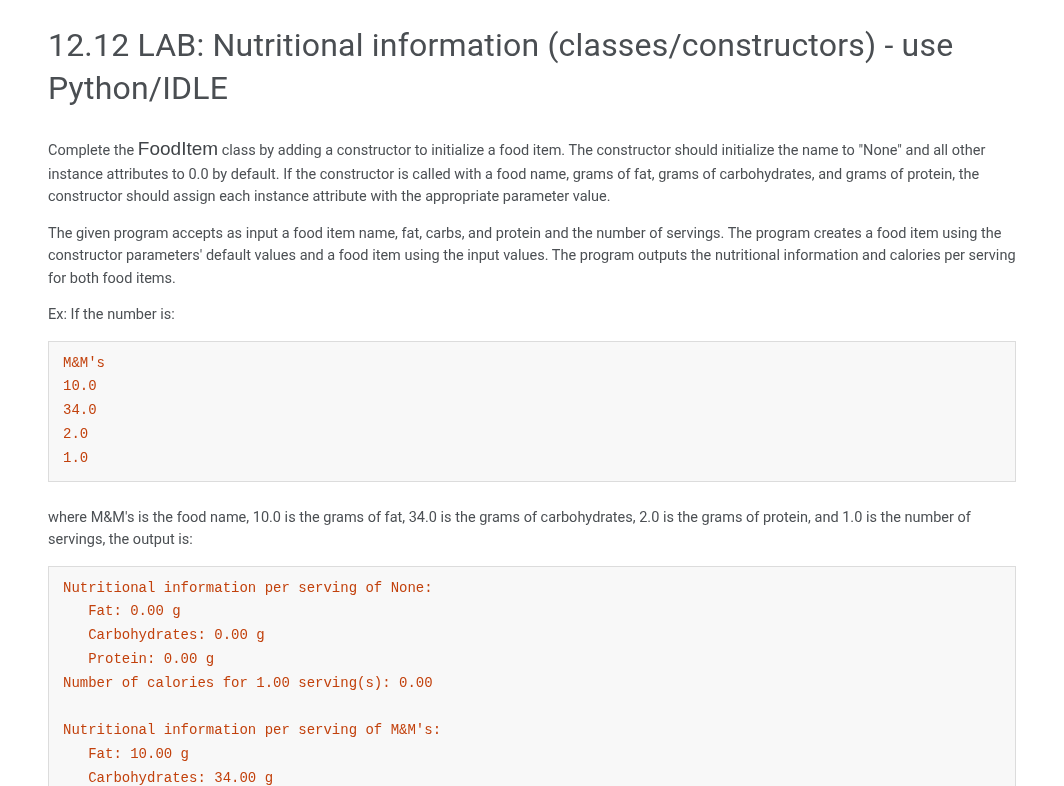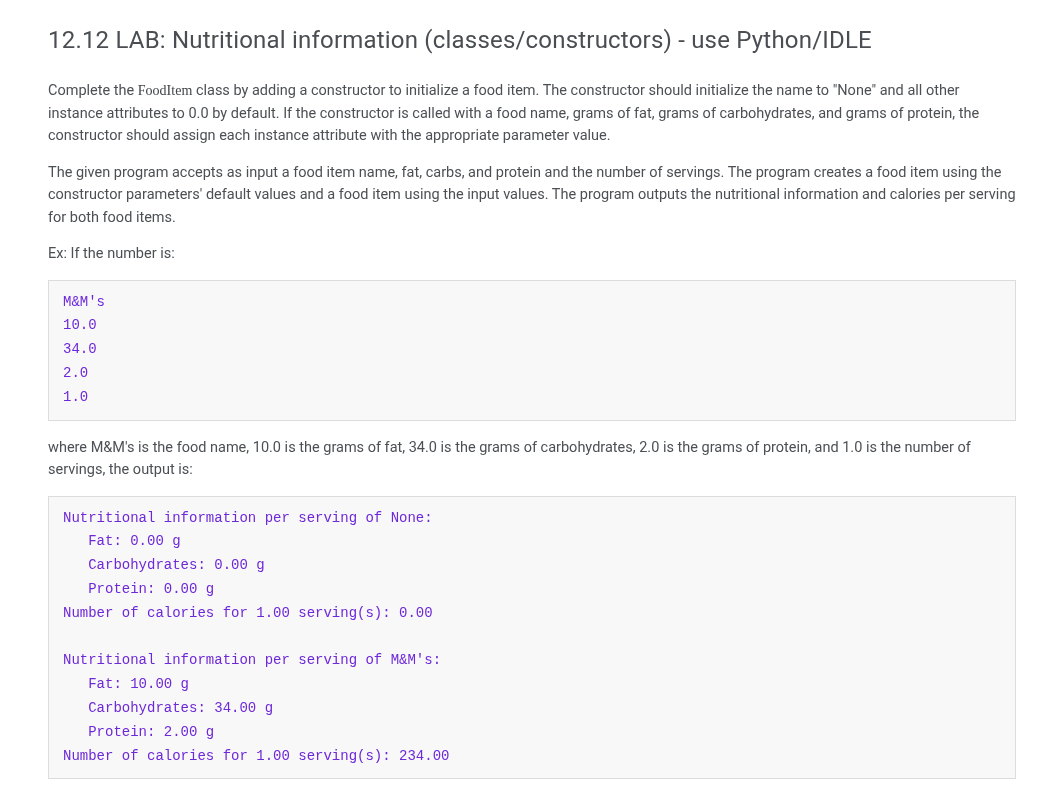--- a/index.html
+++ b/index.html
@@ -8,47 +8,47 @@
       box-sizing: border-box;
     }
     body {
       font-family: -apple-system, BlinkMacSystemFont, "Segoe UI", Roboto, Helvetica, Arial, sans-serif;
       background: #ffffff;
       padding: 24px 48px;
       color: #404448;
       width: 1064px;
     }
     h1.title {
-      font-size: 24px;
+      font-size: 32px;
       font-weight: 400;
       color: #4a4e52;
       line-height: 1.35;
       margin-bottom: 24px;
       letter-spacing: 0.2px;
     }
     p.body-text {
       font-size: 14.5px;
       line-height: 1.55;
       color: #4c5054;
       margin-bottom: 14px;
     }
     code.inline {
-      font-family: Liberation Serif, serif;
-      font-size: 14px;
+      font-family: Liberation Sans, sans-serif;
+      font-size: 19px;
       color: #404448;
     }
     pre.code-block {
       background: #f8f8f8;
       border: 1px solid #dcdcdc;
       padding: 10px 14px;
       font-family: "Courier New", Courier, monospace;
       font-size: 14px;
       line-height: 1.7;
-      color: #6d28d9;
-      margin-bottom: 16px;
+      color: #c2410c;
+      margin-bottom: 25px;
       white-space: pre;
       overflow-x: auto;
     }
   </style>
 </head>
 <body>
 
 <h1 class="title">12.12 LAB: Nutritional information (classes/constructors) - use Python/IDLE</h1>
 
 <p class="body-text">

